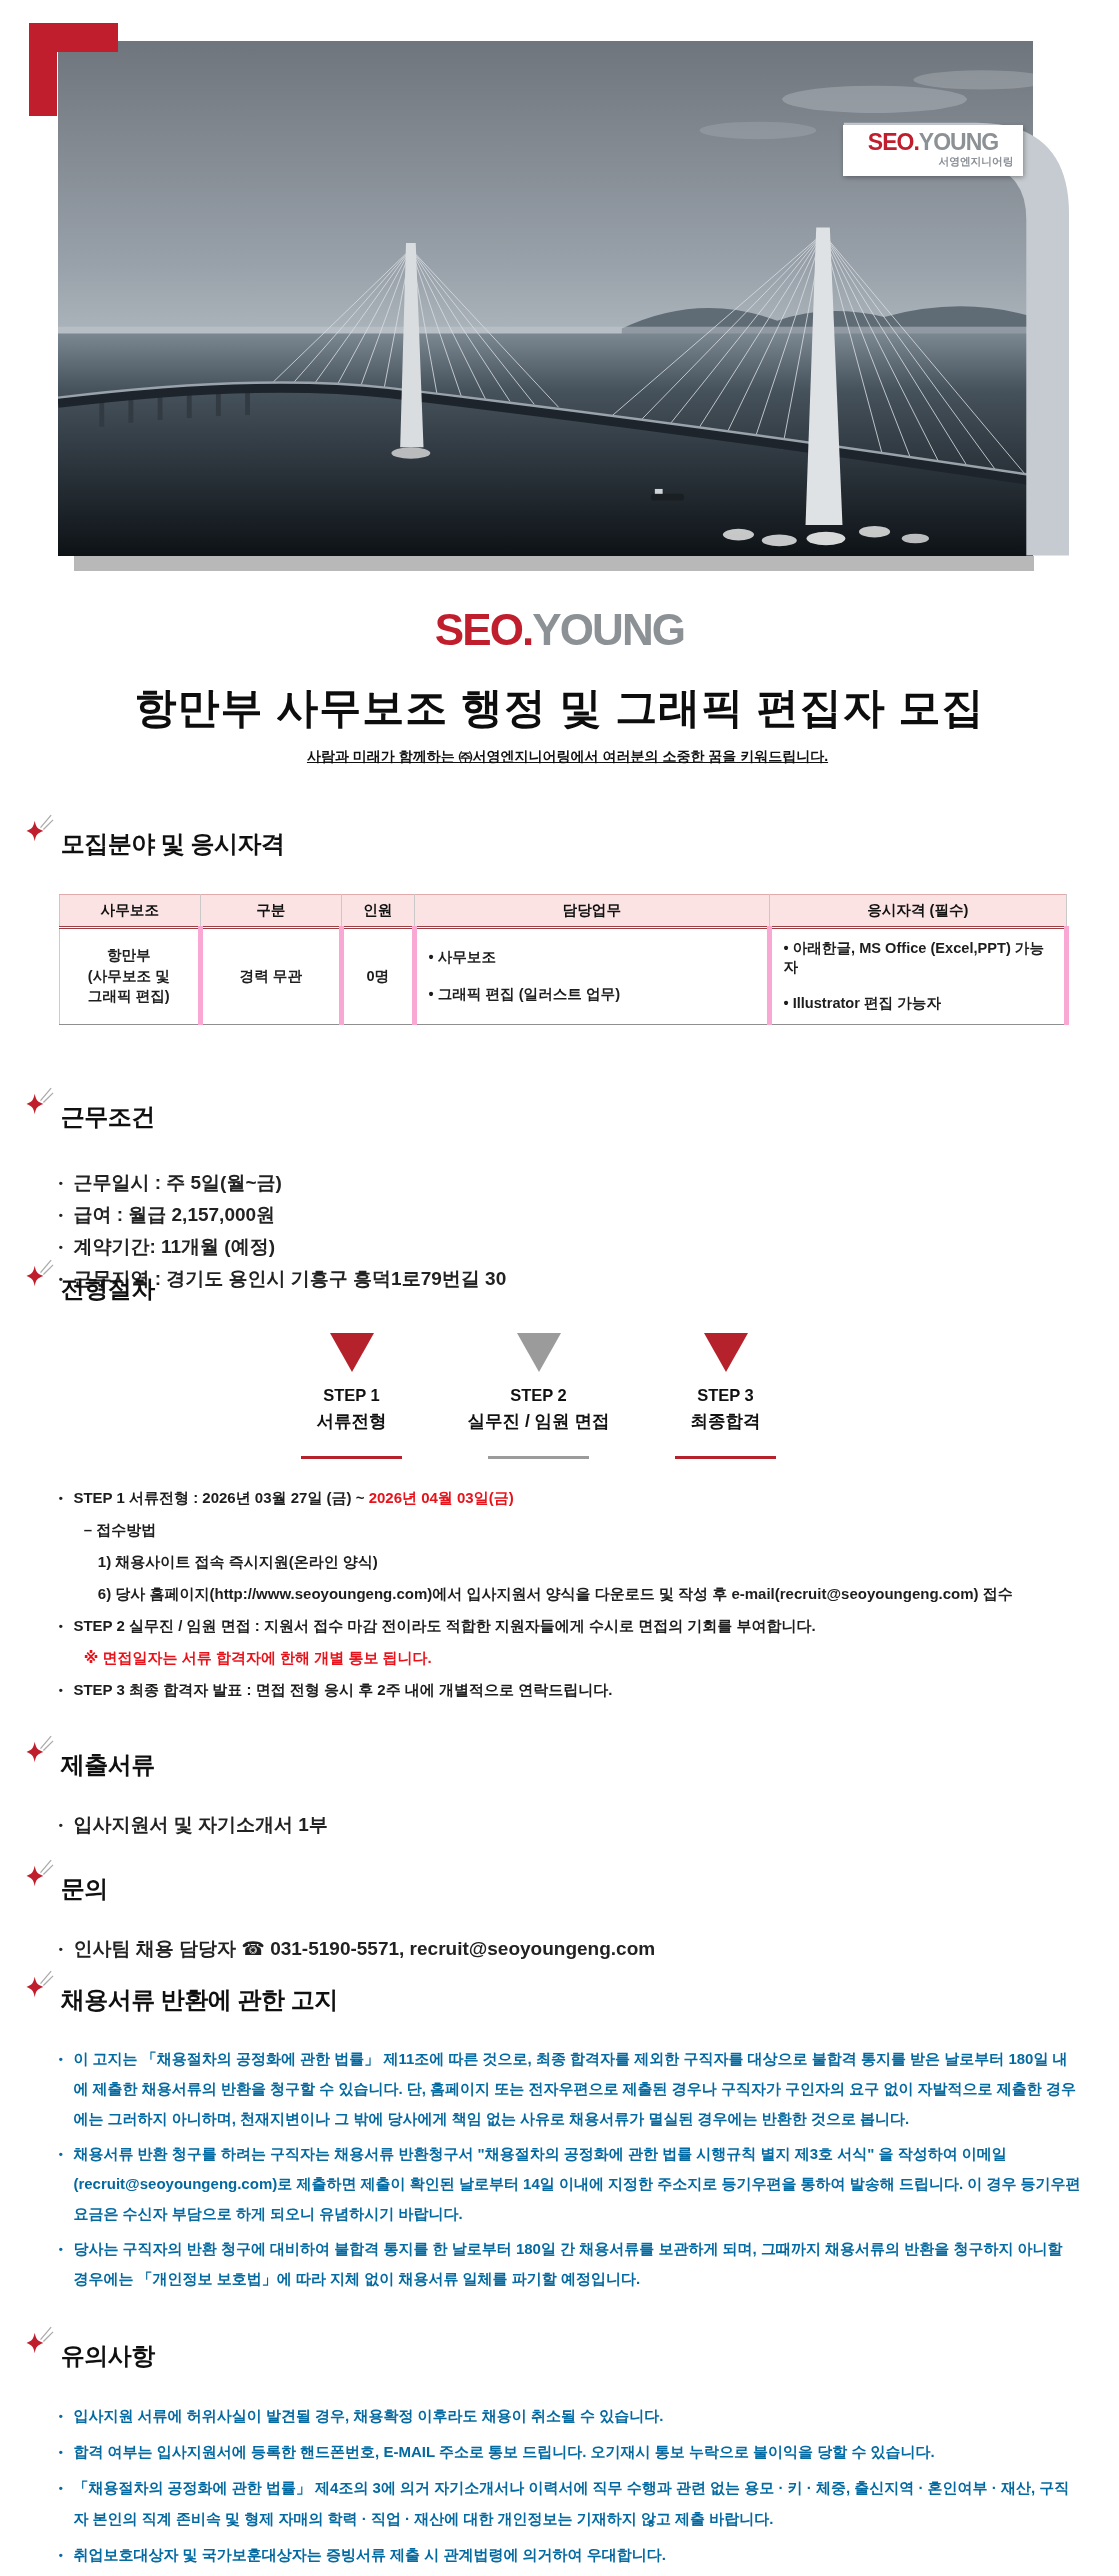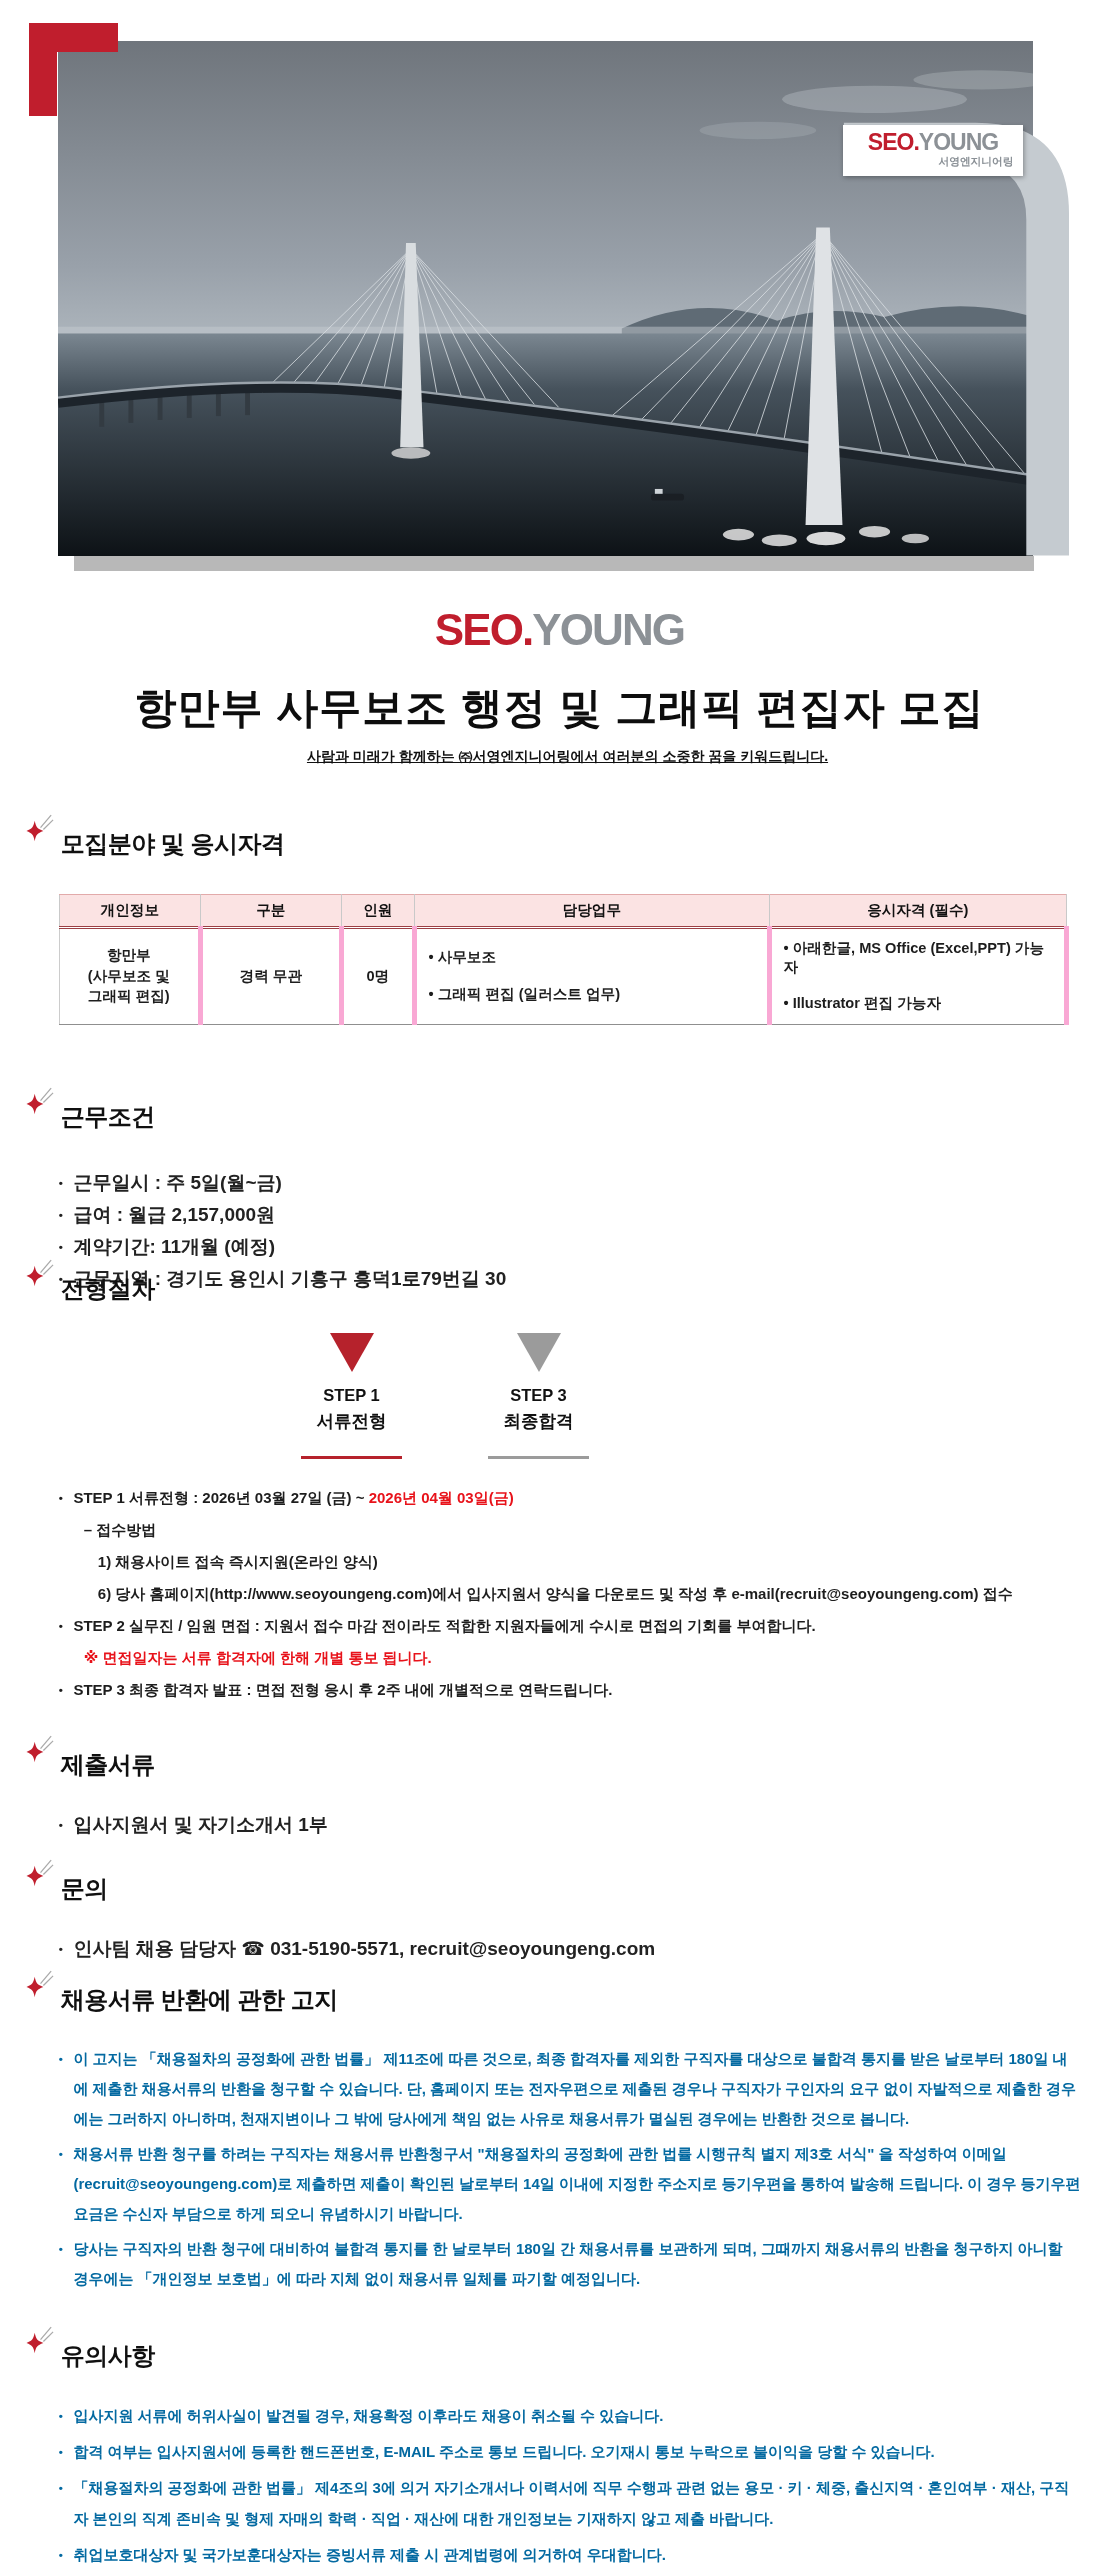--- a/index.html
+++ b/index.html
@@ -195,21 +195,21 @@
     <table class="rtable">
       <colgroup>
           <col style="width:141px">
           <col style="width:141px">
           <col style="width:73px">
           <col style="width:355px">
           <col style="width:297px">
         </colgroup>
       <thead>
         <tr>
-          <th>개인정보</th>
+          <th>사무보조</th>
           <th>구분</th>
           <th>인원</th>
           <th>담당업무</th>
           <th>응시자격 (필수)</th>
         </tr>
       </thead>
       <tbody>
         <tr>
           <td class="td-c">
             <div class="tight">항만부</div>
@@ -259,20 +259,26 @@
     </div>
     <div class="steps">
       <div class="step">
         <div class="tri"></div>
         <div class="step-name">STEP 1</div>
         <div class="step-label">서류전형</div>
         <div class="step-bar"></div>
       </div>
       <div class="step">
         <div class="tri"></div>
+        <div class="step-name">STEP 2</div>
+        <div class="step-label">실무진 / 임원 면접</div>
+        <div class="step-bar"></div>
+      </div>
+      <div class="step">
+        <div class="tri"></div>
         <div class="step-name">STEP 3</div>
         <div class="step-label">최종합격</div>
         <div class="step-bar"></div>
       </div>
     </div>
     <div class="pdetails">
       <div class="dline bl"><span class="strong">STEP 1 서류전형 : </span><span>2026년 03월 27일 (금) ~ </span><span class="red strong">2026년 04월 03일(금)</span></div>
       <div class="dline sub1">– 접수방법</div>
       <div class="dline sub2">1) 채용사이트 접속 즉시지원(온라인 양식)</div>
       <div class="dline sub2">6) 당사 홈페이지(http://www.seoyoungeng.com)에서 입사지원서 양식을 다운로드 및 작성 후 e-mail(recruit@seoyoungeng.com) 접수</div>

